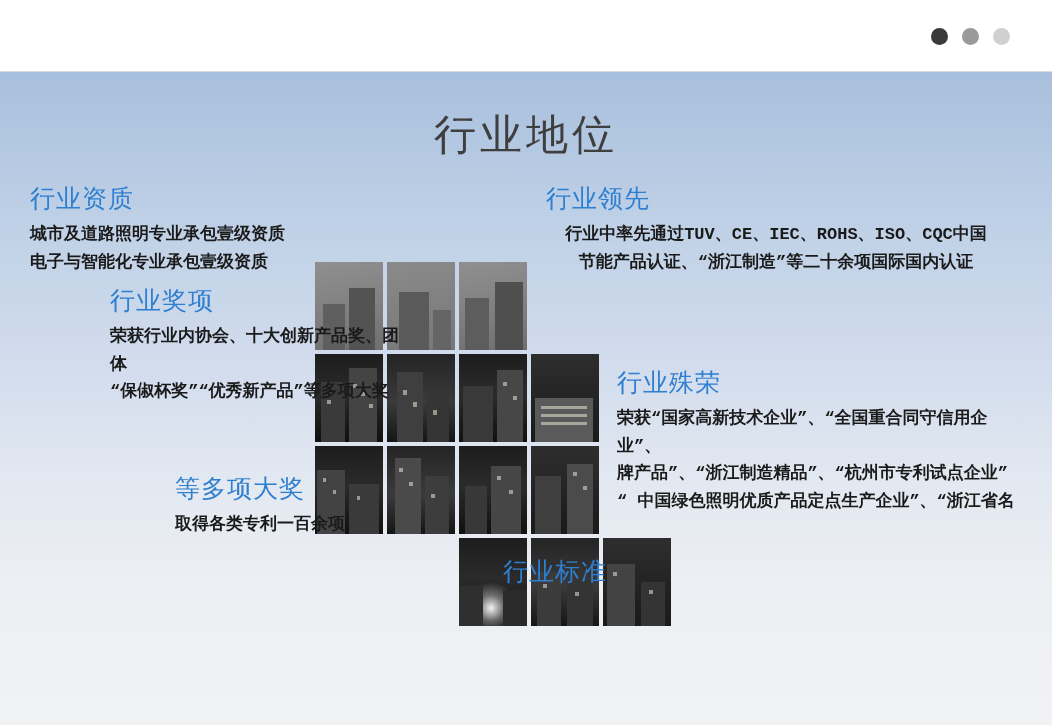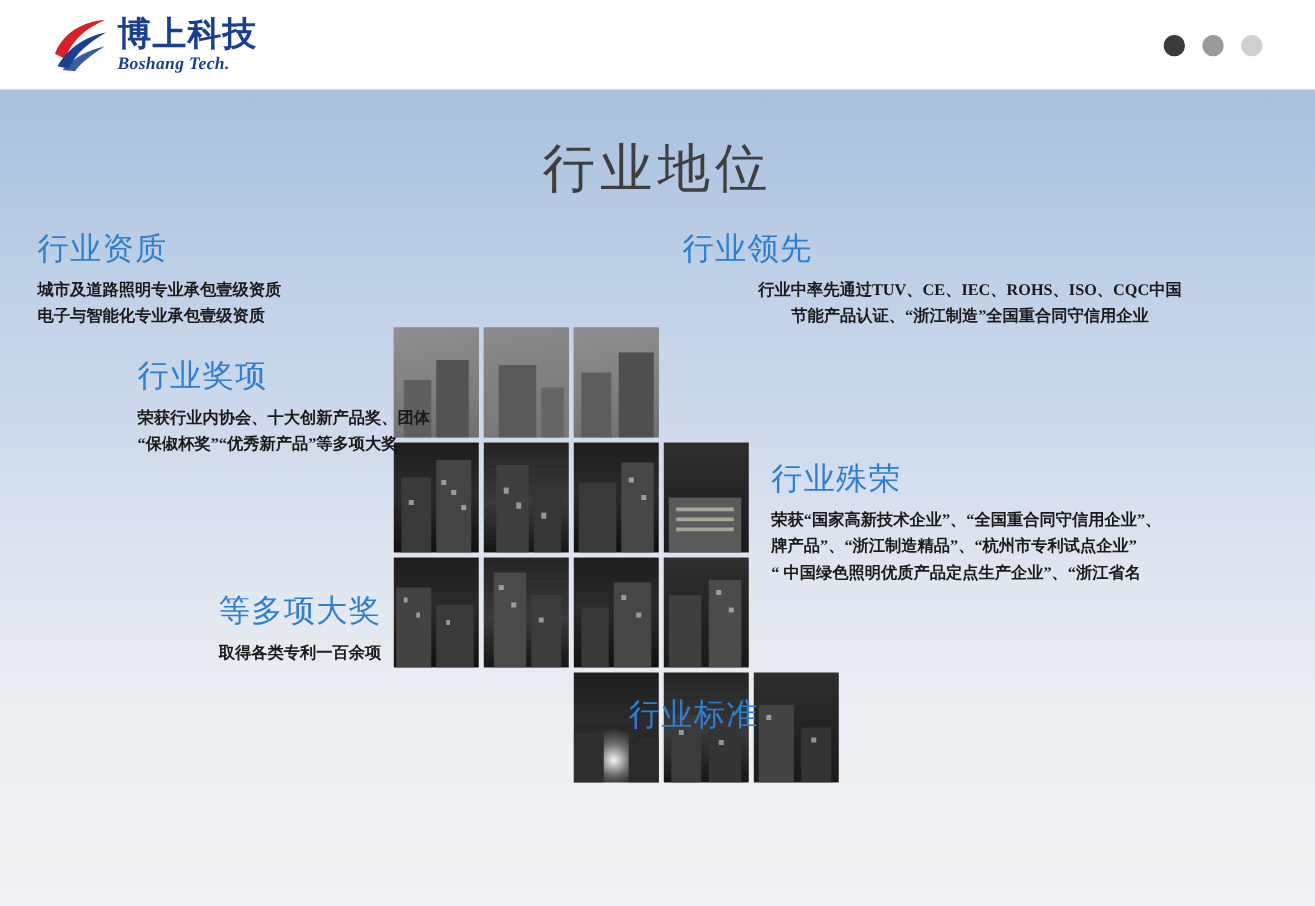--- a/index.html
+++ b/index.html
@@ -141,49 +141,36 @@
   
   .blk { position: absolute; }
   .blk .hd {
     font-family: "DejaVu Sans", sans-serif;
     font-size: 25px;
     color: #2f7fd0;
     letter-spacing: 1px;
     margin-bottom: 6px;
   }
   .blk .bd {
-    font-family: Liberation Serif, serif;
-    font-size: 13px;
+    font-family: Liberation Mono, monospace;
+    font-size: 17px;
     font-weight: bold;
     color: #1a1a1a;
     line-height: 1.62;
   }
   .right-al { text-align: left; }
   .left-al { text-align: left; }
   .center-al { text-align: center; }
 </style>
 </head>
 <body>
 
 <div class="slide">
 
   <div class="header">
-    <div class="logo-wrap">
-      <div class="logo-mark">
-        <svg width="48" height="46" viewBox="0 0 48 46">
-          <path d="M4 30 C10 14, 26 4, 44 3 C30 9, 18 18, 12 34 Z" fill="#d7202a"></path>
-          <path d="M6 40 C14 26, 28 16, 45 13 C31 21, 20 30, 15 42 Z" fill="#1b3f8f"></path>
-          <path d="M10 43 C18 34, 30 27, 44 24 C33 31, 24 38, 20 44 Z" fill="#1b3f8f" opacity="0.85"></path>
-        </svg>
-      </div>
-      <div class="logo-text">
-        <span class="logo-cn">博上科技</span>
-        <span class="logo-en">Boshang Tech.</span>
-      </div>
-    </div>
     <div class="header-dots">
       <span class="dot dot-1"></span>
       <span class="dot dot-2"></span>
       <span class="dot dot-3"></span>
     </div>
   </div>
 
   <div class="canvas">
 
     <div class="title">行业地位</div>
@@ -296,21 +283,21 @@
       <div class="bd">
         <div>城市及道路照明专业承包壹级资质</div>
         <div>电子与智能化专业承包壹级资质</div>
       </div>
     </div>
 
     <div class="blk left-al" style="left:546px;top:110px;width:460px;">
       <div class="hd">行业领先</div>
       <div class="bd center-al">
         <div>行业中率先通过TUV、CE、IEC、ROHS、ISO、CQC中国</div>
-        <div>节能产品认证、“浙江制造”全国重合同守信用企业</div>
+        <div>节能产品认证、“浙江制造”等二十余项国际国内认证</div>
       </div>
     </div>
 
     <div class="blk right-al" style="left:110px;top:212px;width:300px;">
       <div class="hd">行业奖项</div>
       <div class="bd">
         <div>荣获行业内协会、十大创新产品奖、团体</div>
         <div>“保俶杯奖”“优秀新产品”等多项大奖</div>
       </div>
     </div>

